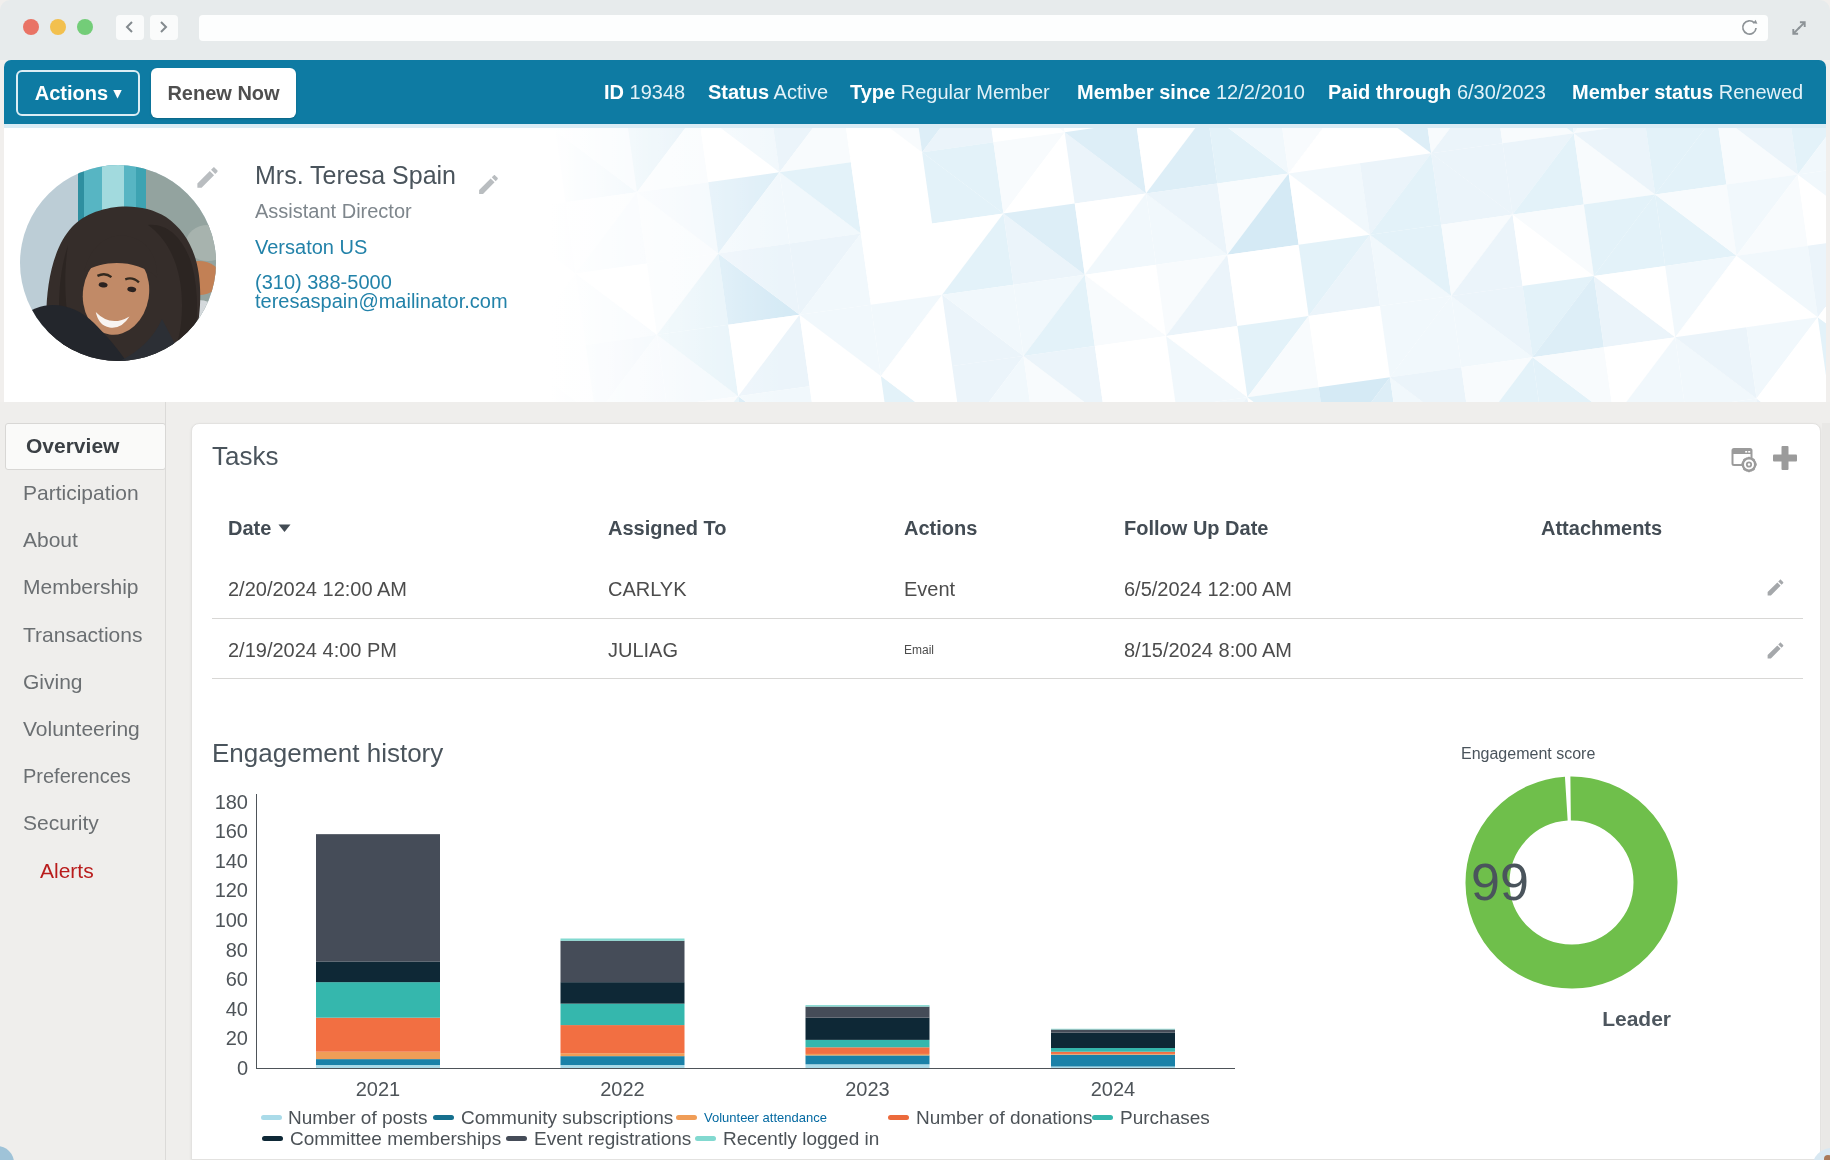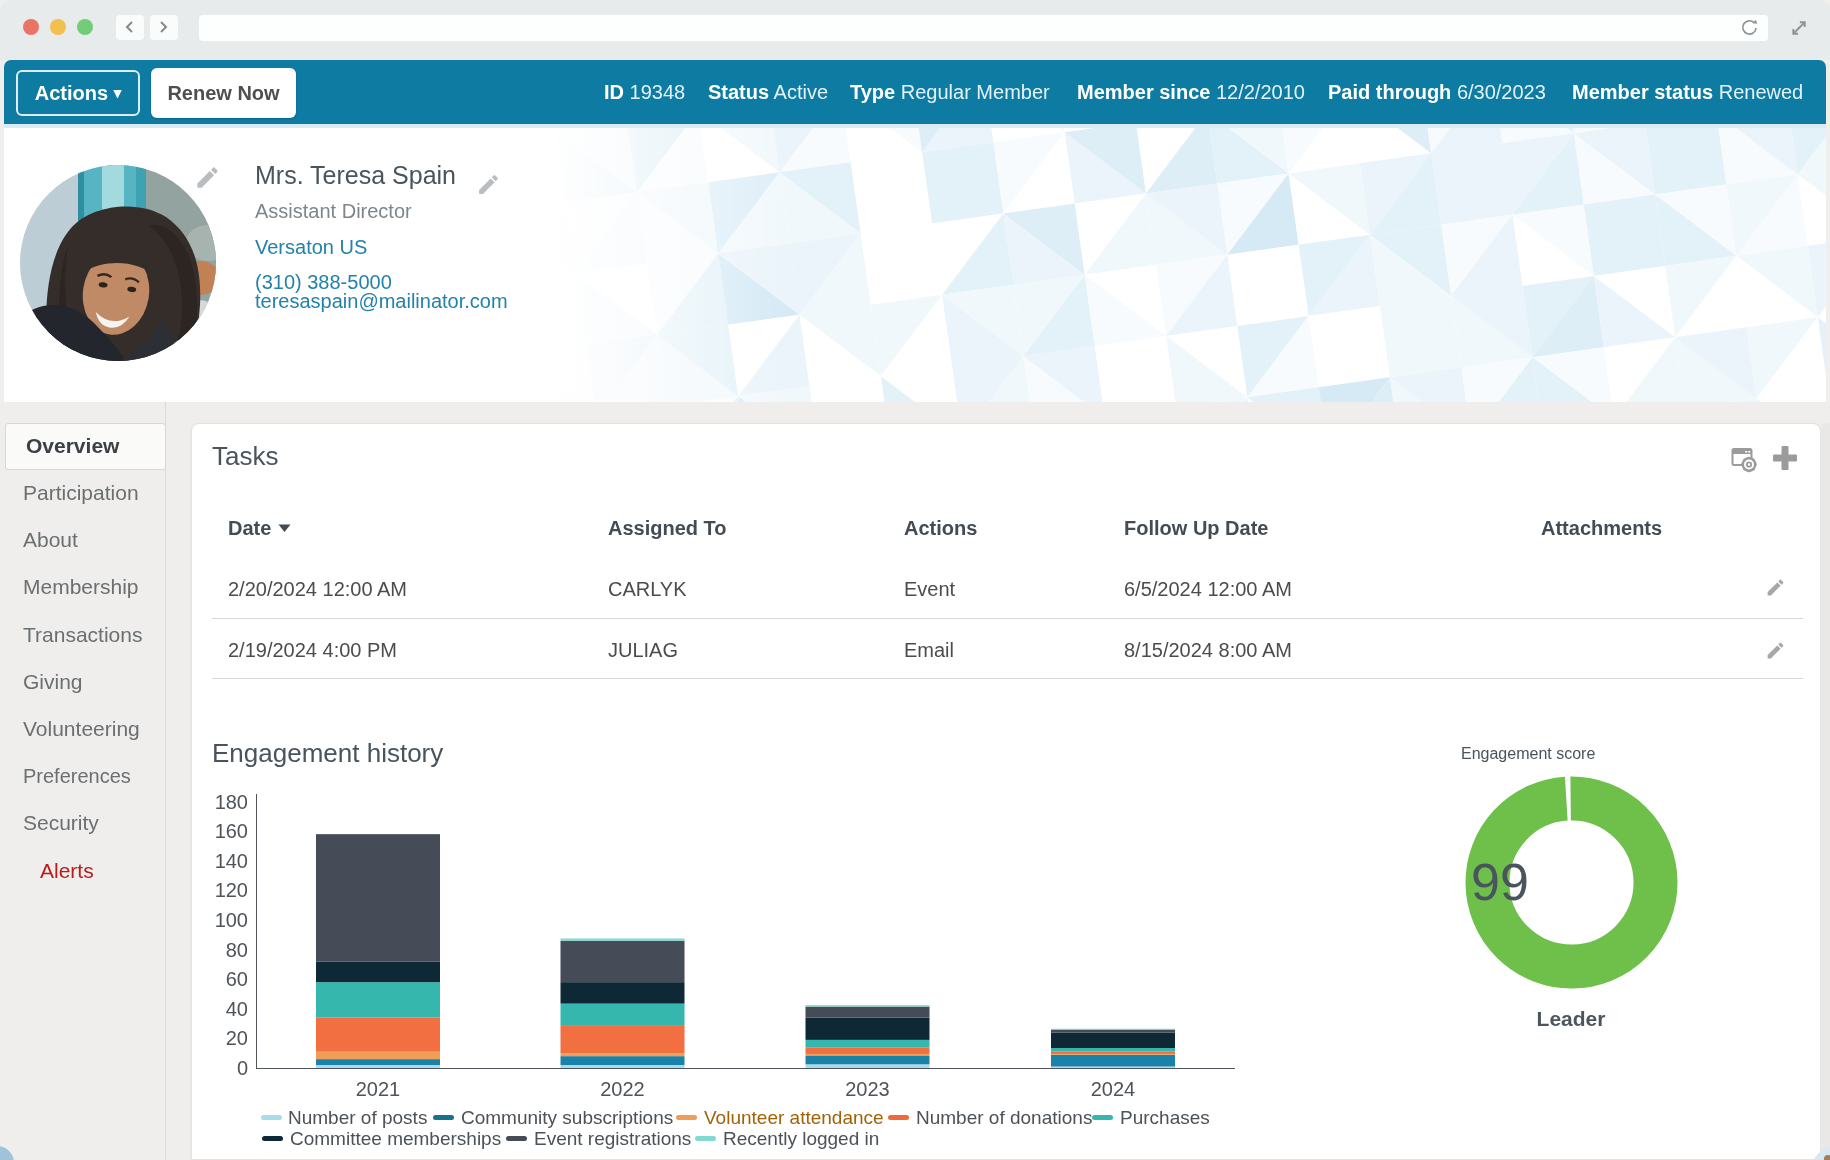--- a/index.html
+++ b/index.html
@@ -579,21 +579,21 @@
 <div class="abs" style="left:608px;top:577px;font-size:20px;color:#4c4c4c;line-height:25px">CARLYK</div>
 <div class="abs" style="left:904px;top:577px;font-size:20px;color:#4c4c4c;line-height:25px">Event</div>
 <div class="abs" style="left:1124px;top:577px;font-size:20px;color:#4c4c4c;line-height:25px">6/5/2024 12:00 AM</div>
 <svg style="position:absolute;left:1765px;top:577px" width="21" height="21" viewBox="0 0 24 24">
     <path fill="#a5a8ab" d="M3 17.25V21h3.75L17.81 9.94l-3.75-3.75L3 17.25zM20.71 7.04c.39-.39.39-1.02 0-1.41l-2.34-2.34c-.39-.39-1.02-.39-1.41 0l-1.83 1.83 3.75 3.75 1.83-1.83z"></path>
   </svg>
 <div class="abs" style="left:212px;top:618px;width:1591px;height:1px;background:#d8d7d5"></div>
 
 <div class="abs" style="left:228px;top:638px;font-size:20px;color:#4c4c4c;line-height:25px">2/19/2024 4:00 PM</div>
 <div class="abs" style="left:608px;top:638px;font-size:20px;color:#4c4c4c;line-height:25px">JULIAG</div>
-<div class="abs" style="left:904px;top:638px;font-size:20px;color:#4c4c4c;line-height:25px">Email</div>
+<div class="abs" style="left:904px;top:638px;font-size:12px;color:#4c4c4c;line-height:25px">Email</div>
 <div class="abs" style="left:1124px;top:638px;font-size:20px;color:#4c4c4c;line-height:25px">8/15/2024 8:00 AM</div>
 <svg style="position:absolute;left:1765px;top:640px" width="21" height="21" viewBox="0 0 24 24">
     <path fill="#a5a8ab" d="M3 17.25V21h3.75L17.81 9.94l-3.75-3.75L3 17.25zM20.71 7.04c.39-.39.39-1.02 0-1.41l-2.34-2.34c-.39-.39-1.02-.39-1.41 0l-1.83 1.83 3.75 3.75 1.83-1.83z"></path>
   </svg>
 <div class="abs" style="left:212px;top:678px;width:1591px;height:1px;background:#d8d7d5"></div>
 
 <div class="abs" style="left:212px;top:737px;font-size:26px;color:#4a545c;line-height:32px">Engagement history</div>
 <svg class="abs" style="left:200px;top:780px" width="1260" height="320">
   <line x1="56.5" y1="14" x2="56.5" y2="288.5" stroke="#4e5459" stroke-width="1"></line>
   <line x1="56" y1="288.5" x2="1035" y2="288.5" stroke="#4e5459" stroke-width="1"></line>
@@ -642,36 +642,36 @@
   <text x="178" y="316" text-anchor="middle" font-size="20" fill="#4e5459">2021</text>
 <text x="422.5" y="316" text-anchor="middle" font-size="20" fill="#4e5459">2022</text>
 <text x="667.5" y="316" text-anchor="middle" font-size="20" fill="#4e5459">2023</text>
 <text x="913" y="316" text-anchor="middle" font-size="20" fill="#4e5459">2024</text>
 </svg>
 <div style="position:absolute;left:261px;top:1115px;width:21px;height:5px;border-radius:2.5px;background:#aadbe9"></div>
 <div style="position:absolute;left:288px;top:1106px;font-size:19px;color:#4c5257;line-height:24px">Number of posts</div>
 <div style="position:absolute;left:433px;top:1115px;width:21px;height:5px;border-radius:2.5px;background:#16708e"></div>
 <div style="position:absolute;left:461px;top:1106px;font-size:19px;color:#4c5257;line-height:24px">Community subscriptions</div>
 <div style="position:absolute;left:676px;top:1115px;width:21px;height:5px;border-radius:2.5px;background:#f09d57"></div>
-<div style="position:absolute;left:704px;top:1106px;font-size:19px;color:#a16207;line-height:24px">Volunteer attendance</div>
+<div style="position:absolute;left:704px;top:1106px;font-size:13px;color:#0369a1;line-height:24px">Volunteer attendance</div>
 <div style="position:absolute;left:888px;top:1115px;width:21px;height:5px;border-radius:2.5px;background:#ec6a3c"></div>
 <div style="position:absolute;left:916px;top:1106px;font-size:19px;color:#4c5257;line-height:24px">Number of donations</div>
 <div style="position:absolute;left:1092px;top:1115px;width:21px;height:5px;border-radius:2.5px;background:#35b7ad"></div>
 <div style="position:absolute;left:1120px;top:1106px;font-size:19px;color:#4c5257;line-height:24px">Purchases</div>
 <div style="position:absolute;left:262px;top:1136px;width:21px;height:5px;border-radius:2.5px;background:#0e2836"></div>
 <div style="position:absolute;left:290px;top:1127px;font-size:19px;color:#4c5257;line-height:24px">Committee memberships</div>
 <div style="position:absolute;left:506px;top:1136px;width:21px;height:5px;border-radius:2.5px;background:#454c58"></div>
 <div style="position:absolute;left:534px;top:1127px;font-size:19px;color:#4c5257;line-height:24px">Event registrations</div>
 <div style="position:absolute;left:695px;top:1136px;width:21px;height:5px;border-radius:2.5px;background:#82d9d0"></div>
 <div style="position:absolute;left:723px;top:1127px;font-size:19px;color:#4c5257;line-height:24px">Recently logged in</div>
 
 <div class="abs" style="left:1461px;top:739px;width:220px;text-align:left;font-size:16px;color:#4a545c;line-height:30px">Engagement score</div>
 <svg class="abs" style="left:1465px;top:776px" width="213" height="213" viewBox="0 0 213 213">
   <circle cx="106.5" cy="106.5" r="84" fill="none" stroke="#6fbf4b" stroke-width="44" stroke-dasharray="522.51 5.28" transform="rotate(-90.6 106.5 106.5)"></circle>
 </svg>
 <div class="abs" style="left:1471px;top:854px;width:200px;text-align:left;font-size:52px;color:#4a545c;line-height:56px">99</div>
-<div class="abs" style="left:1471px;top:1006px;width:200px;text-align:center;font-size:21px;font-weight:700;color:#4d565e;line-height:26px">Leader</div>
+<div class="abs" style="left:1471px;top:1006px;width:200px;text-align:right;font-size:21px;font-weight:700;color:#4d565e;line-height:26px">Leader</div>
 
 <div class="abs" style="left:1822px;top:423px;width:8px;height:737px;background:#e9e8e6"></div>
 
 <div class="abs" style="left:-20px;top:1146px;width:34px;height:34px;border-radius:50%;background:#9fc3d8"></div>
 <div class="abs" style="left:1812px;top:1148px;width:40px;height:40px;border-radius:50%;background:#d8e8f2"></div>
 <div class="abs" style="left:1824px;top:1155px;width:8px;height:8px;border-radius:50%;background:#a97a5a"></div>
 
 </body></html>

